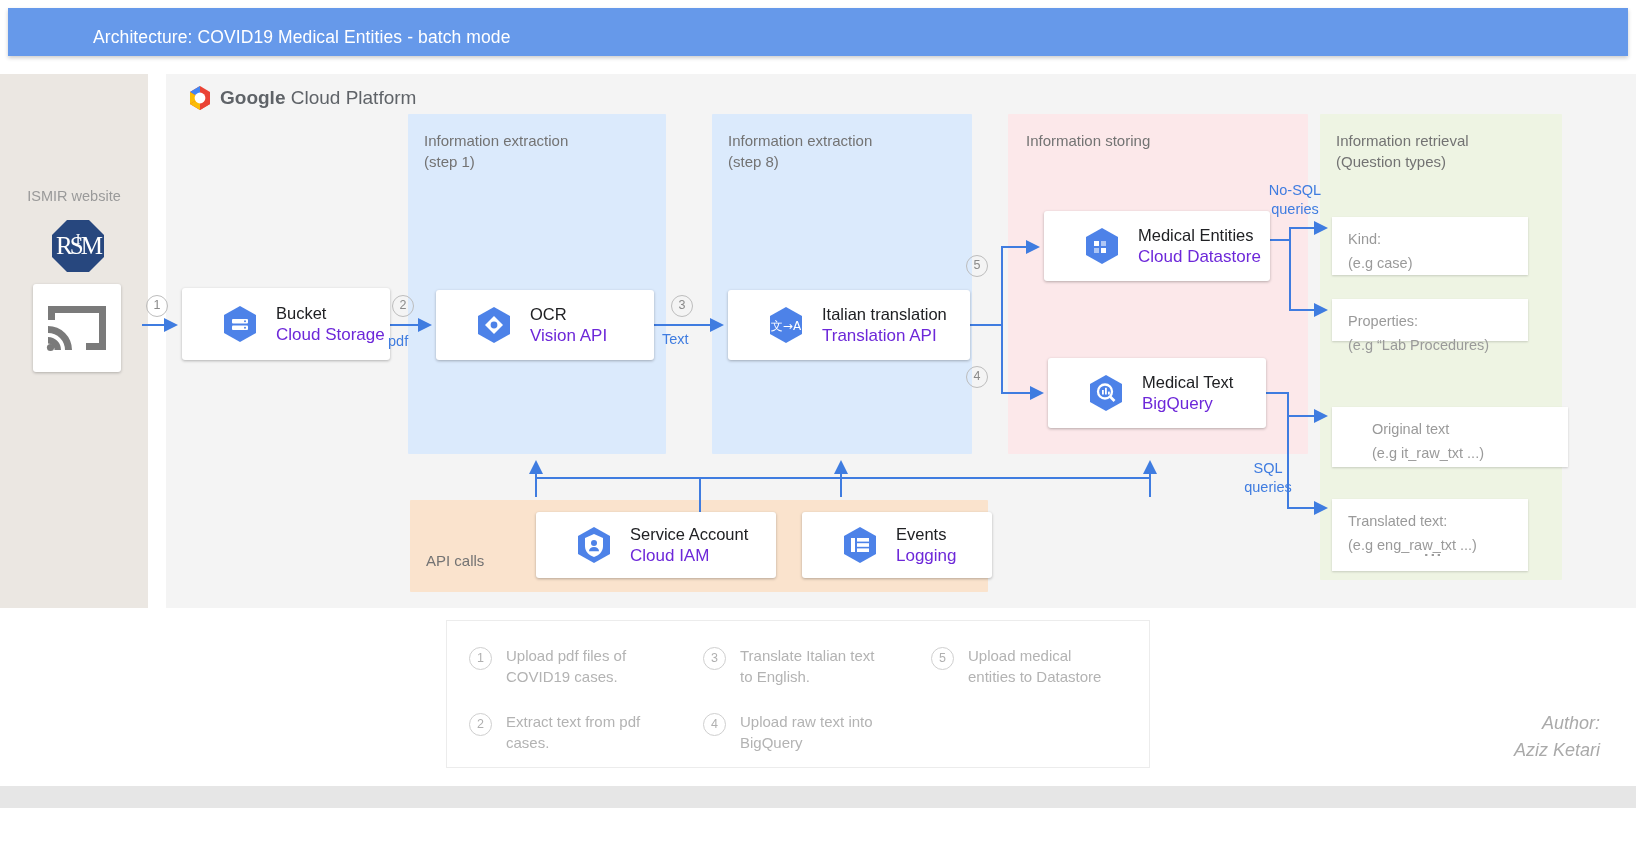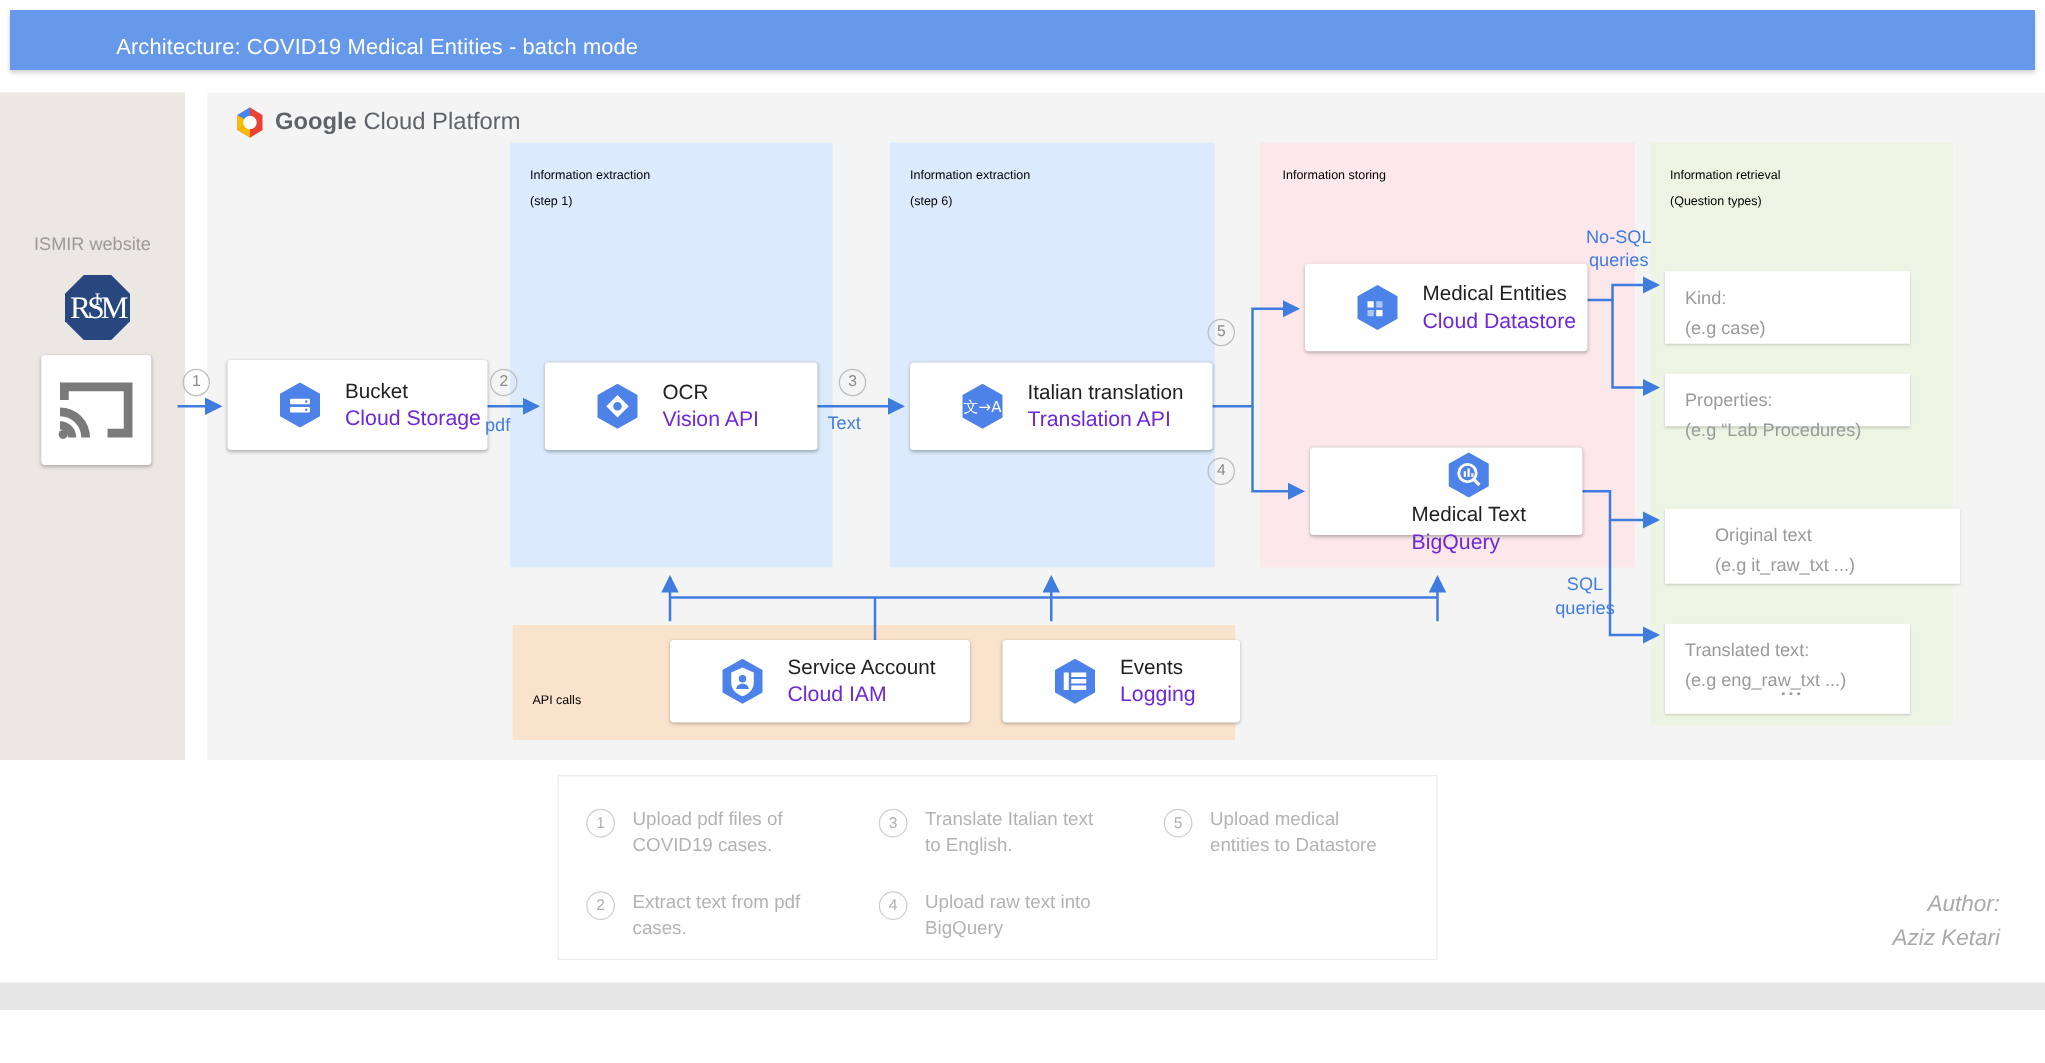--- a/index.html
+++ b/index.html
@@ -20,41 +20,41 @@
   #gcp-logo-text{left:34px;top:3px;font-size:19px;color:#5f6368;white-space:nowrap;}
   .g-bold{font-weight:bold;color:#5f6368;}
 
   
   .sect{border-radius:1px;}
   #sect-ie1{left:408px;top:114px;width:258px;height:340px;background:#dbeafc;}
   #sect-ie2{left:712px;top:114px;width:260px;height:340px;background:#dbeafc;}
   #sect-store{left:1008px;top:114px;width:300px;height:340px;background:#fce8ea;}
   #sect-retr{left:1320px;top:114px;width:242px;height:466px;background:#eef4e3;}
   #sect-api{left:410px;top:500px;width:578px;height:92px;background:#fae3cd;}
-  .sect-label{color:#000000;font-size:10px;line-height:21px;}
+  .sect-label{color:#737373;font-size:15px;line-height:21px;}
 
   
   #ismir-label{left:18px;top:188px;width:112px;text-align:center;color:#9a9a9a;font-size:14.5px;}
   #ismir-logo{left:50px;top:218px;width:56px;height:56px;}
   #cast-card{left:33px;top:284px;width:88px;height:88px;background:#fff;border-radius:3px;
              box-shadow:0 1px 3px rgba(0,0,0,.25);}
 
   
   .node{background:#fff;border-radius:3px;box-shadow:0 1px 3px rgba(0,0,0,.28);
         display:flex;align-items:center;padding-left:22px;}
   .node .hex{flex:0 0 auto;margin-left:14px;}
   .node .txt{margin-left:14px;}
   .node .t1{font-size:16.5px;color:#202124;line-height:21px;white-space:nowrap;}
   .node .t2{font-size:17px;color:#6d28d9;line-height:21px;white-space:nowrap;}
 
   #node-bucket{left:182px;top:288px;width:186px;height:72px;}
   #node-ocr{left:436px;top:290px;width:196px;height:70px;}
   #node-trans{left:728px;top:290px;width:220px;height:70px;}
   #node-entities{left:1044px;top:211px;width:204px;height:70px;}
-  #node-bq{left:1048px;top:358px;width:196px;height:70px;flex-direction:column;}
+  #node-bq{left:1048px;top:358px;width:196px;height:70px;}
   #node-iam{left:536px;top:512px;width:218px;height:66px;}
   #node-events{left:802px;top:512px;width:168px;height:66px;}
 
   
   .rcard{background:#fff;box-shadow:0 1px 2px rgba(0,0,0,.16);margin-top:21px;}
   .rcard .l1,.rcard .l2{color:#9a9a9a;font-size:14.5px;line-height:24px;}
   .rcard-in{padding:10px 0 0 16px;}
   #rc1{left:1332px;top:196px;width:196px;height:58px;}
   #rc2{left:1332px;top:278px;width:196px;height:42px;}
   #rc3{left:1332px;top:386px;width:212px;height:60px;padding-left:24px;}
@@ -118,21 +118,21 @@
 
 <div class="abs sect" id="sect-ie1">
   <div class="abs sect-label" style="left:16px;top:16px;">
     <div>Information extraction</div>
     <div>(step 1)</div>
   </div>
 </div>
 <div class="abs sect" id="sect-ie2">
   <div class="abs sect-label" style="left:16px;top:16px;">
     <div>Information extraction</div>
-    <div>(step 6)</div>
+    <div>(step 8)</div>
   </div>
 </div>
 <div class="abs sect" id="sect-store">
   <div class="abs sect-label" style="left:18px;top:16px;">
     <div>Information storing</div>
   </div>
 </div>
 <div class="abs sect" id="sect-retr">
   <div class="abs sect-label" style="left:16px;top:16px;">
     <div>Information retrieval</div>

